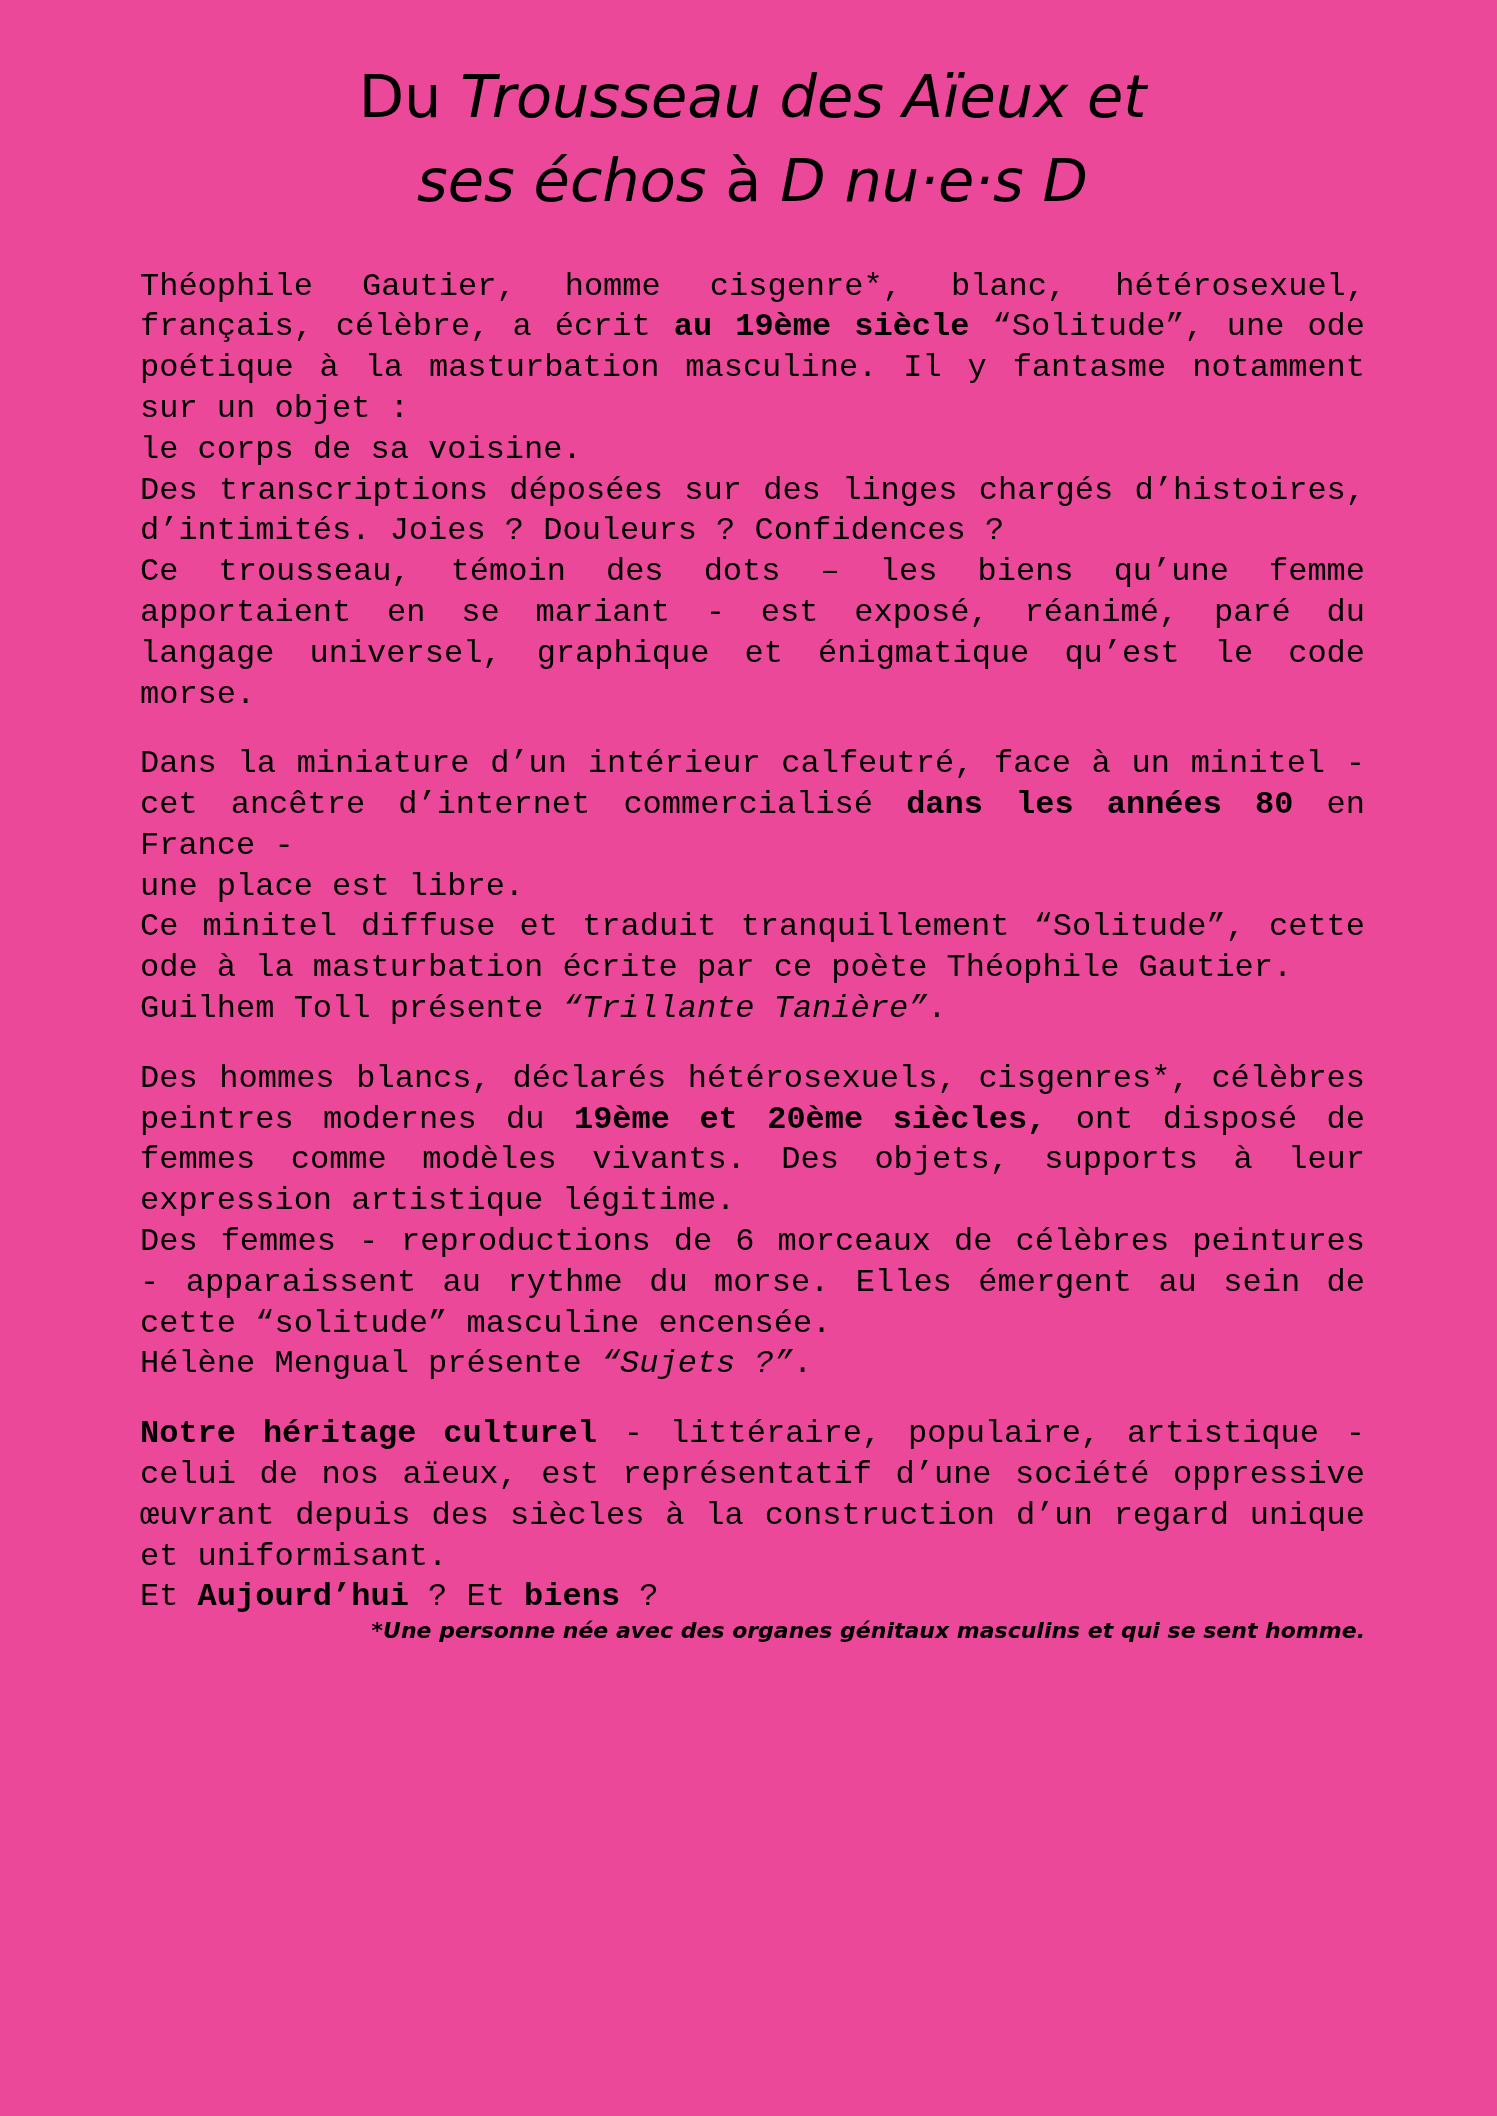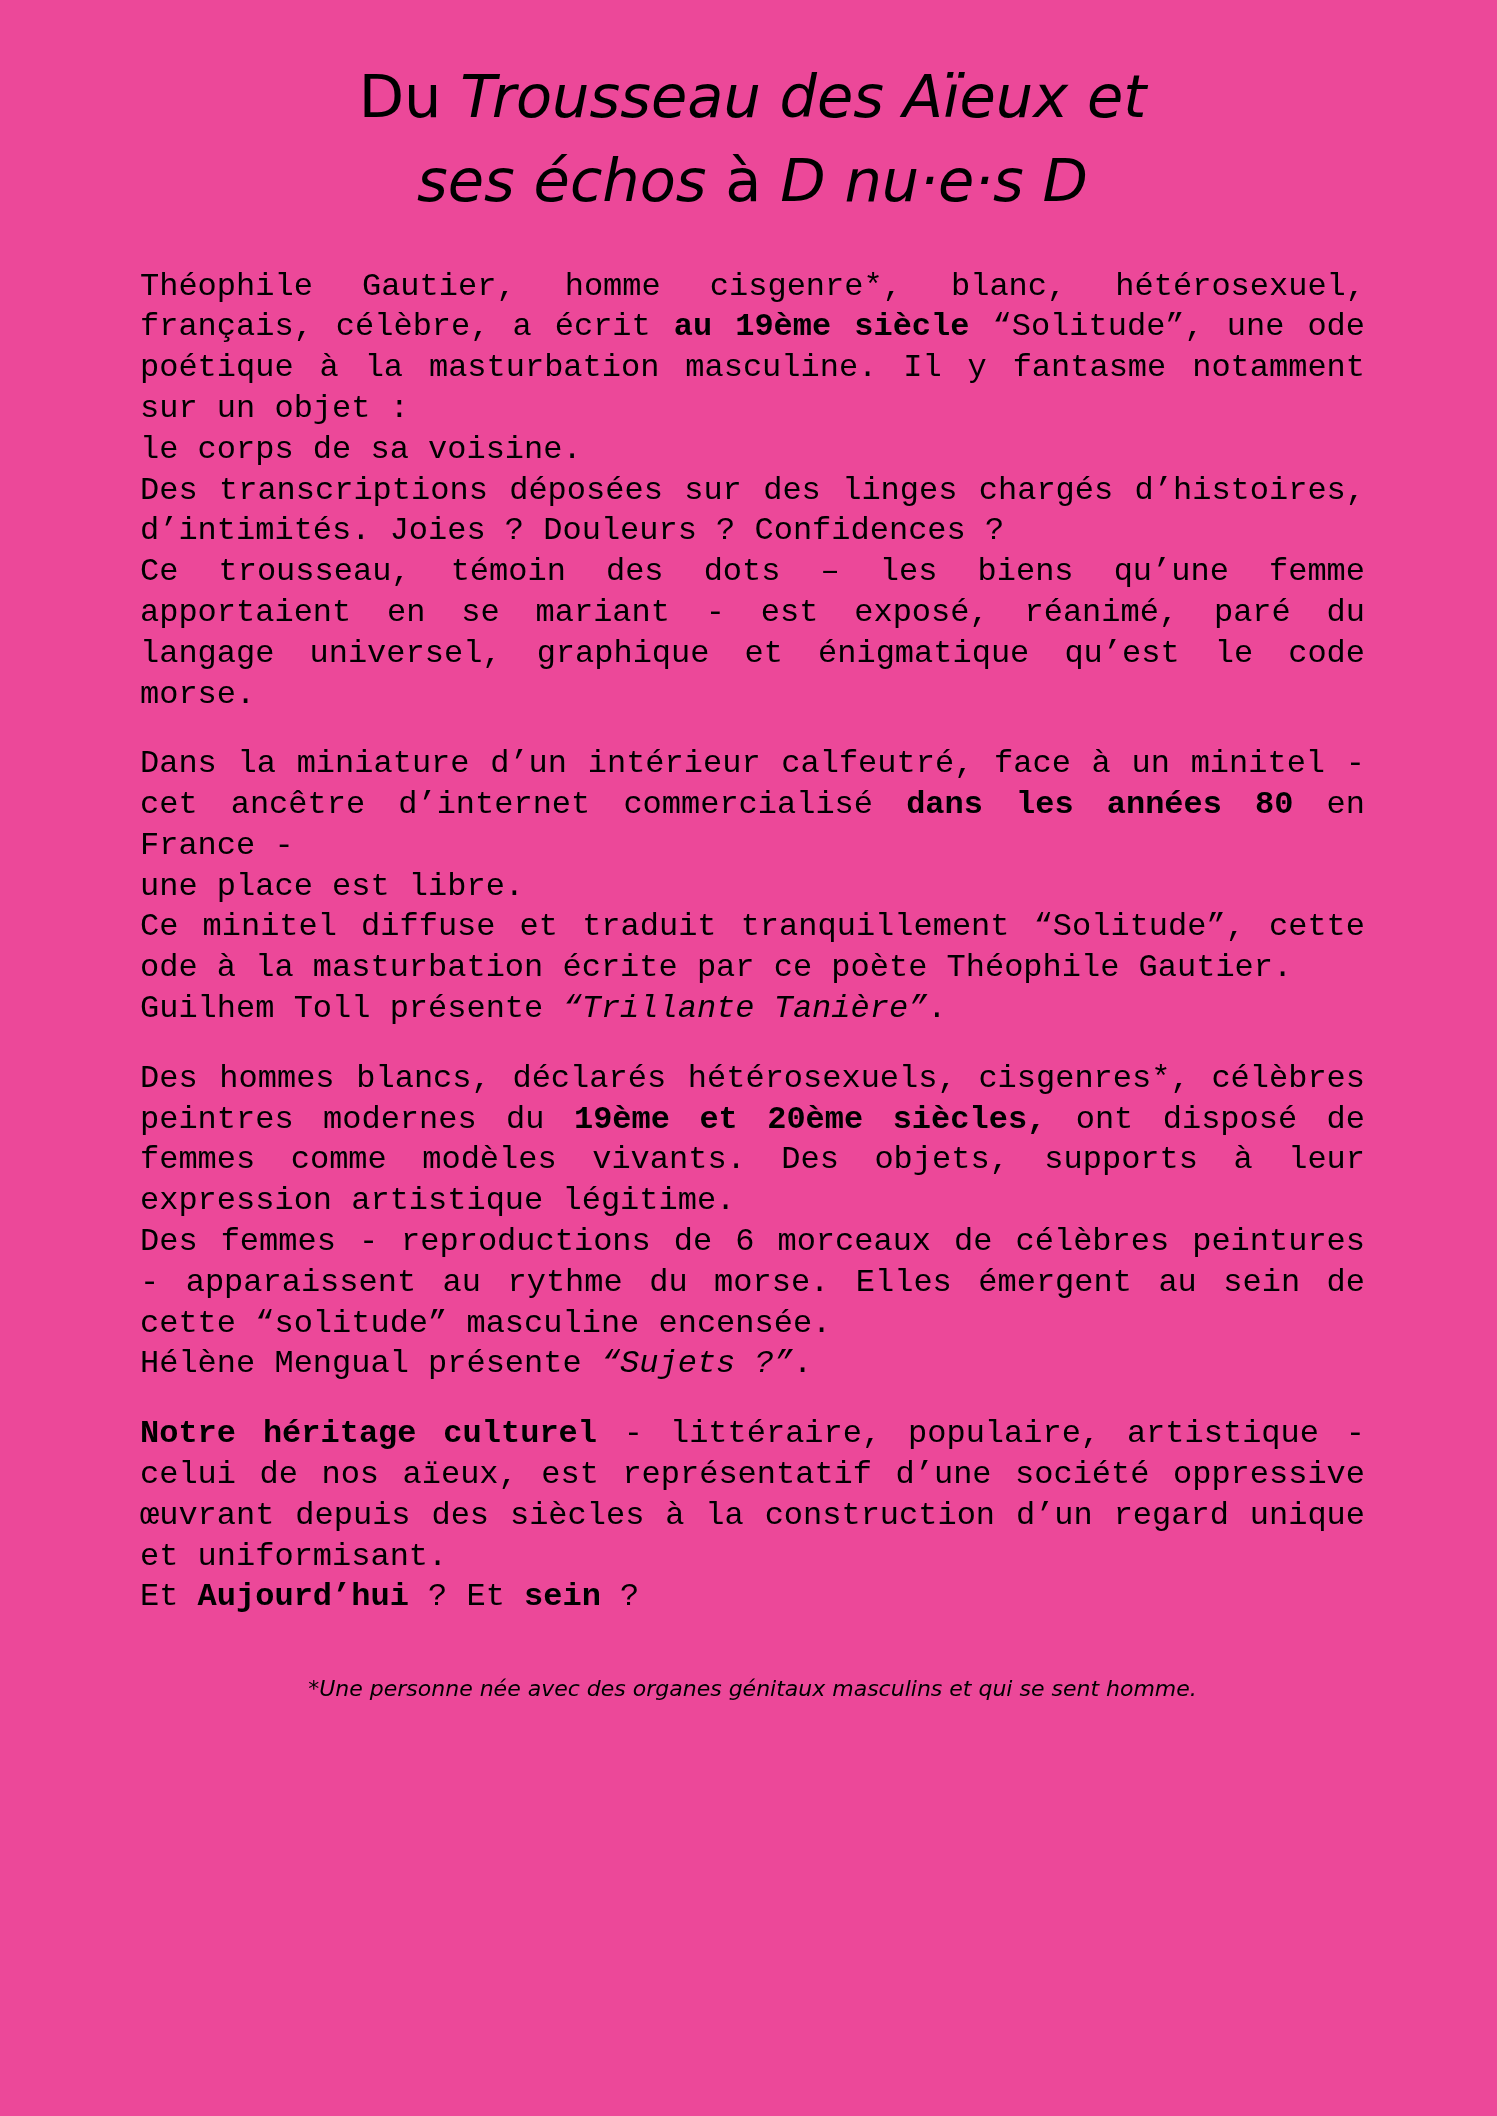--- a/index.html
+++ b/index.html
@@ -49,25 +49,24 @@
   .line-nojust {
     text-align: left;
   }
   .bold {
     font-weight: bold;
   }
   .ital {
     font-style: italic;
   }
   .footnote {
-    margin-top: 58px;
     font-size: 22px;
     font-style: italic;
-    font-weight: normal;
-    text-align: center;
+    font-weight: bold;
+    text-align: right;
   }
   p {
     margin: 0;
   }
 </style>
 </head>
 <body>
 
 <div class="page">
 
@@ -89,18 +88,18 @@
       <p class="para"><span>Dans la miniature d’un intérieur calfeutré, face à un minitel - cet ancêtre d’internet commercialisé </span><span class="bold">dans les années 80</span><span> en France -</span></p>
       <p class="para line-nojust"><span>une place est libre.</span></p>
       <p class="para"><span>Ce minitel diffuse et traduit tranquillement “Solitude”, cette ode à la masturbation écrite par ce poète Théophile Gautier.</span></p>
       <p class="para line-nojust"><span>Guilhem Toll présente </span><span class="ital">“Trillante Tanière”</span><span>.</span></p>
       <div class="para-gap"></div>
       <p class="para"><span>Des hommes blancs, déclarés hétérosexuels, cisgenres*, célèbres peintres modernes du </span><span class="bold">19ème et 20ème siècles,</span><span> ont disposé de femmes comme modèles vivants. Des objets, supports à leur expression artistique légitime.</span></p>
       <p class="para"><span>Des femmes - reproductions de 6 morceaux de célèbres peintures - apparaissent au rythme du morse. Elles émergent au sein de cette “solitude” masculine encensée.</span></p>
       <p class="para line-nojust"><span>Hélène Mengual présente </span><span class="ital">“Sujets ?”</span><span>.</span></p>
       <div class="para-gap"></div>
       <p class="para"><span class="bold">Notre héritage culturel</span><span> - littéraire, populaire, artistique - celui de nos aïeux, est représentatif d’une société oppressive œuvrant depuis des siècles à la construction d’un regard unique et uniformisant.</span></p>
-      <p class="para line-nojust"><span>Et </span><span class="bold">Aujourd’hui</span><span> ? Et </span><span class="bold">sein</span><span> ?</span></p>
+      <p class="para line-nojust"><span>Et </span><span class="bold">Aujourd’hui</span><span> ? Et </span><span class="bold">biens</span><span> ?</span></p>
     </div>
 
   <div class="footnote">*Une personne née avec des organes génitaux masculins et qui se sent homme.</div>
 
 </div>
 
 </body></html>

